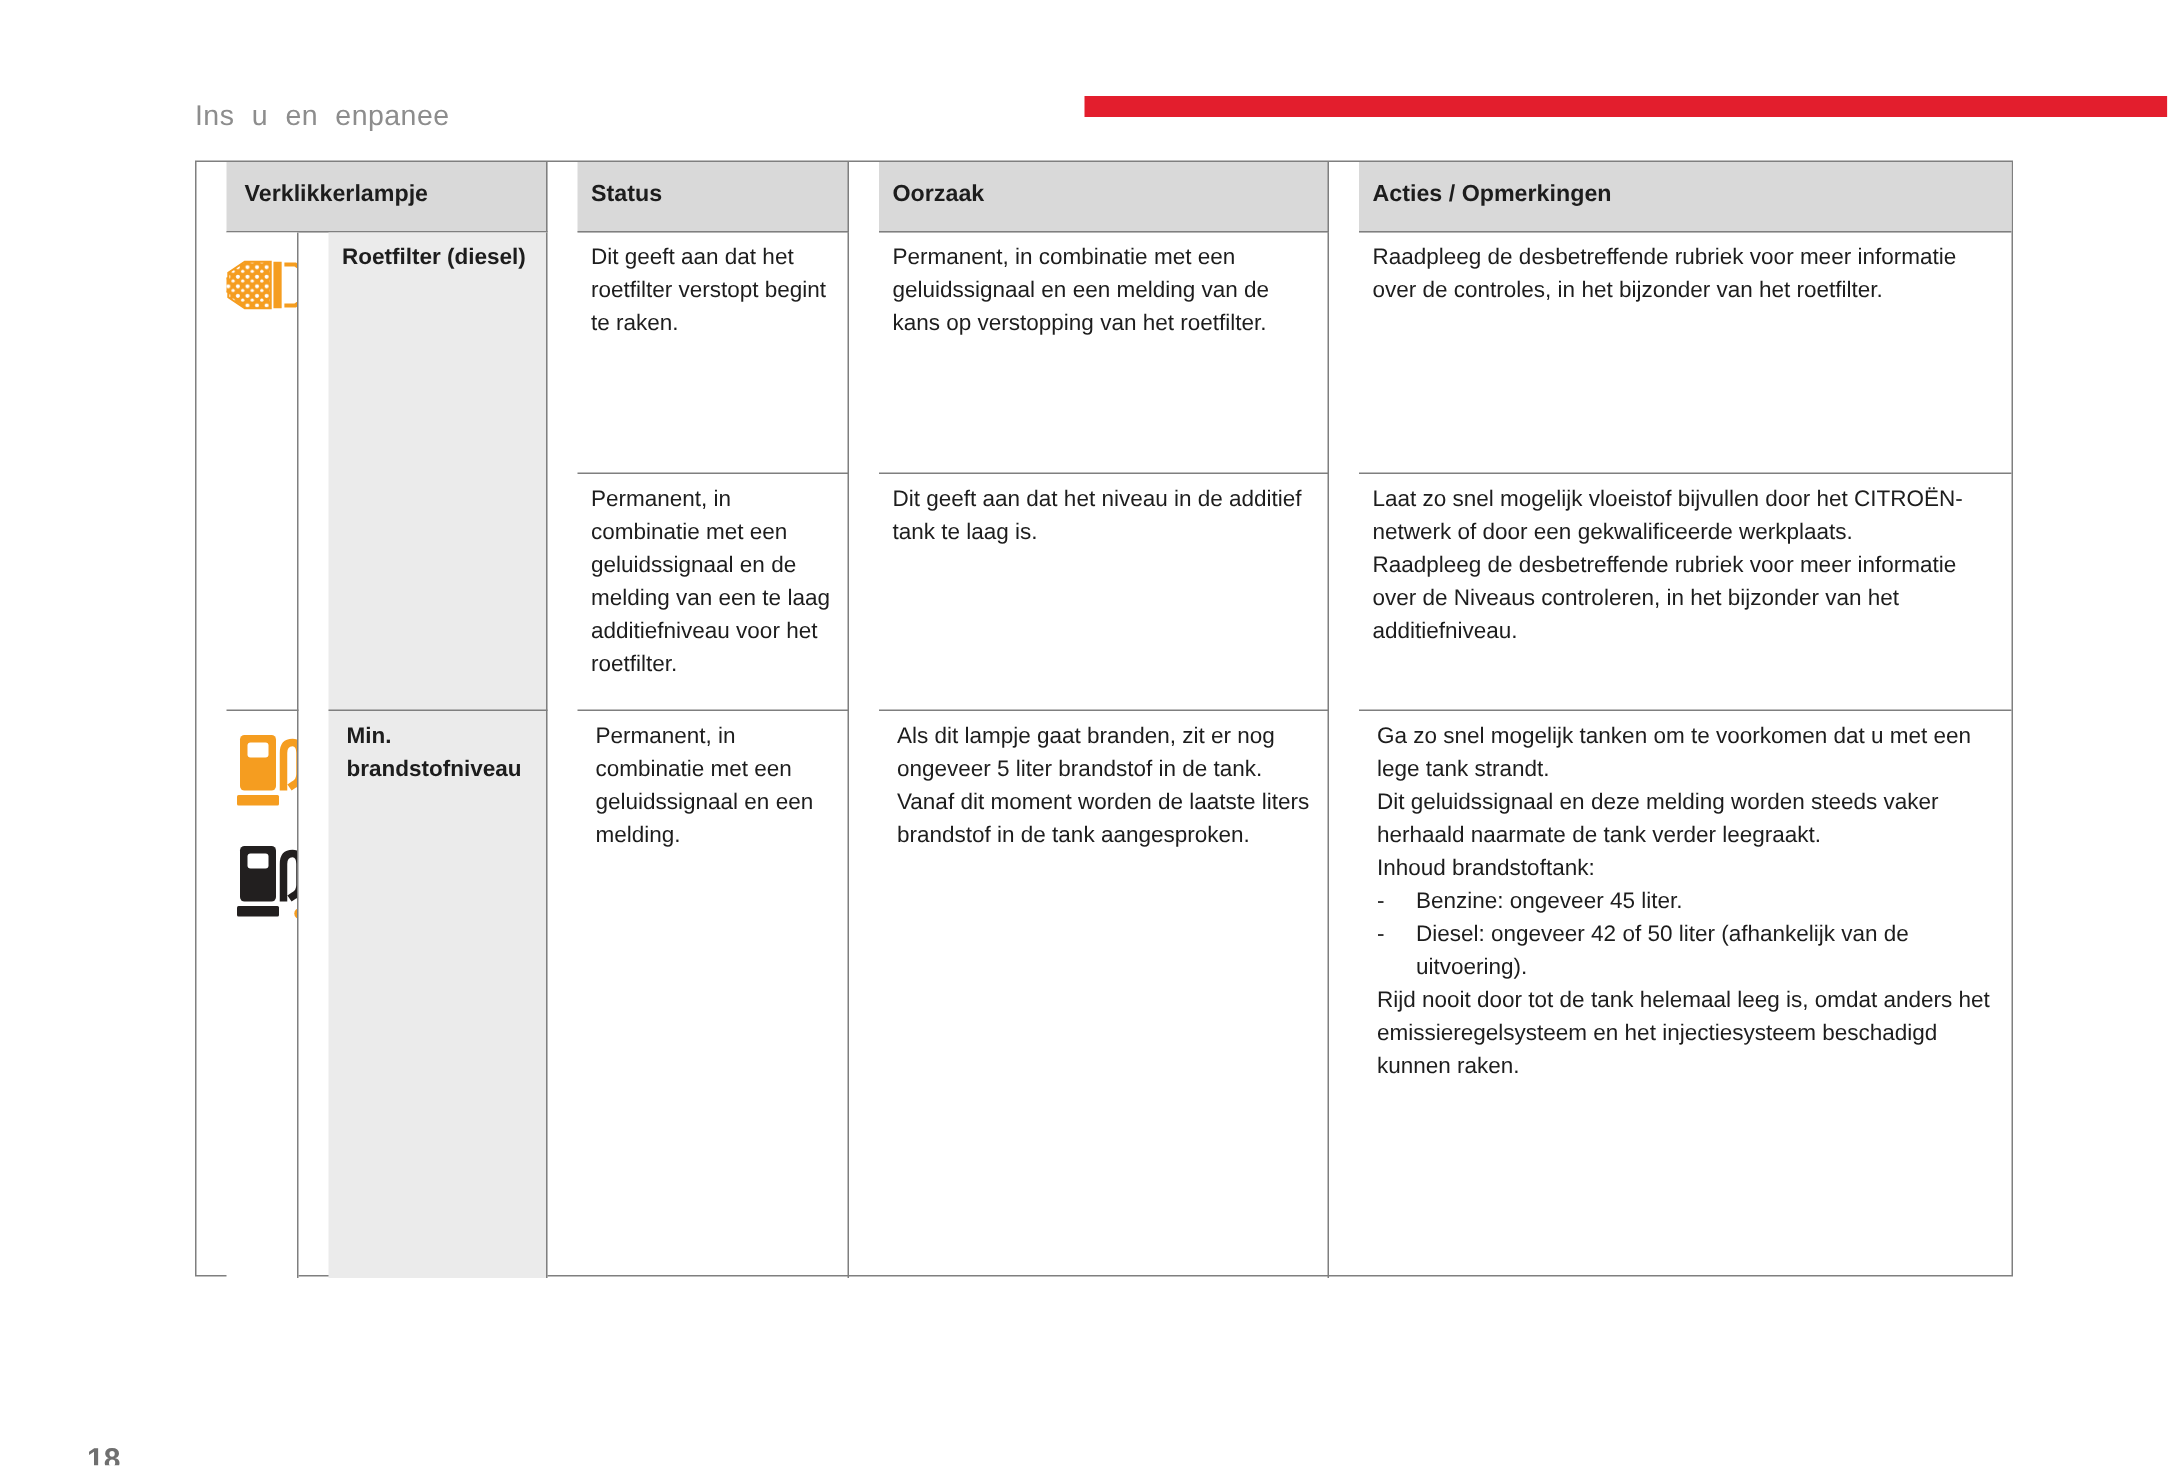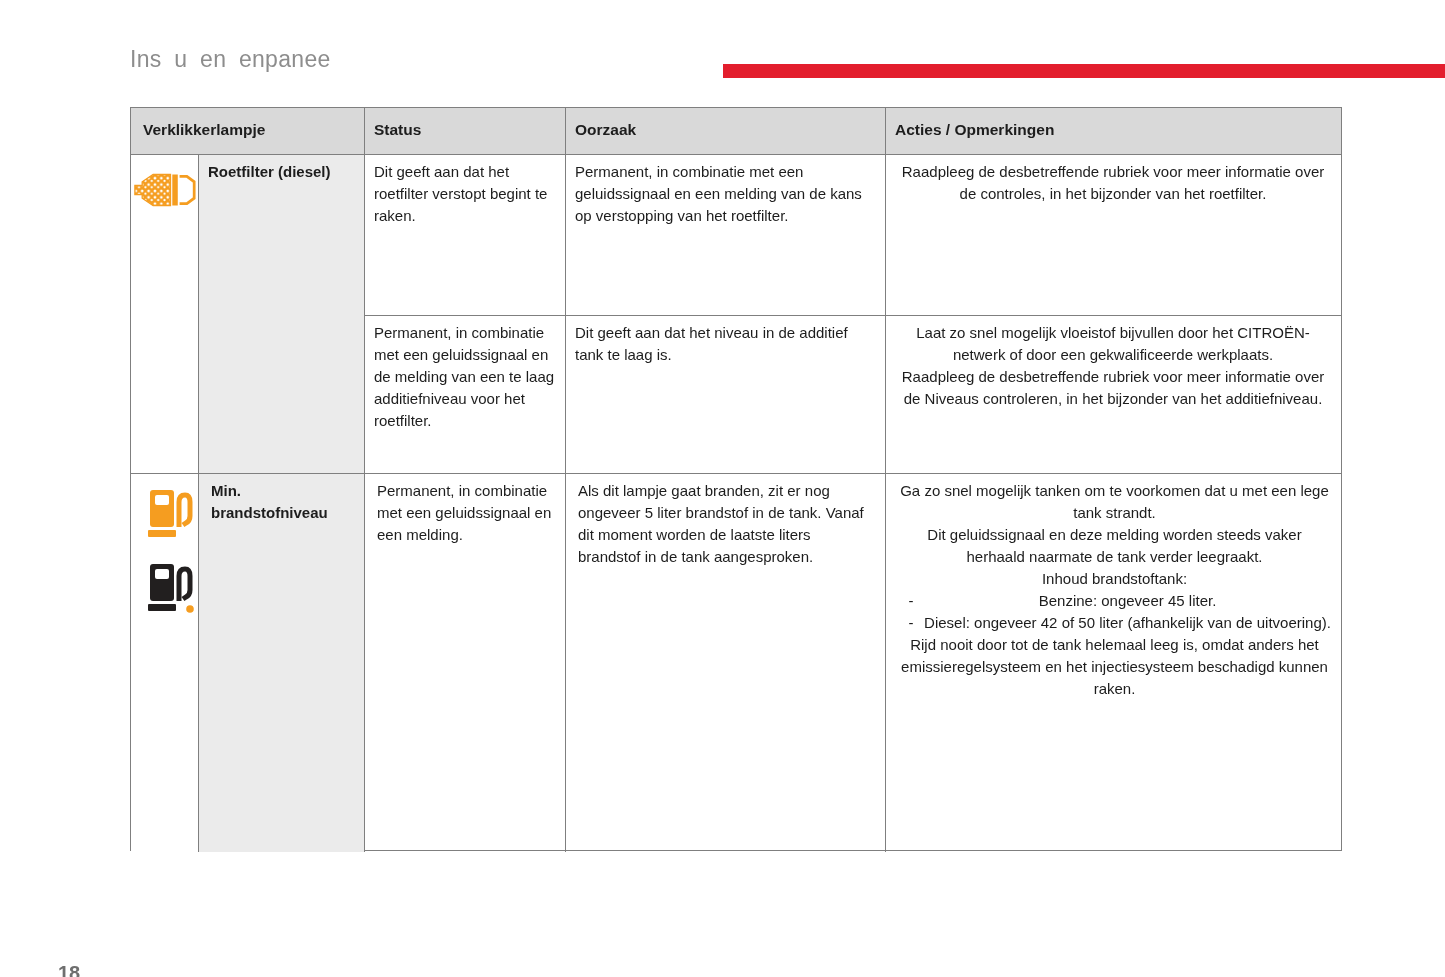--- a/index.html
+++ b/index.html
@@ -11,22 +11,22 @@
     --border:#7f7f7f;
     --text:#1d1d1d;
     --title-gray:#8d8d8d;
   }
   *{margin:0;padding:0;box-sizing:border-box;}
   html,body{background:#fff;}
   body{font-family:"Liberation Sans","DejaVu Sans",sans-serif;color:var(--text);}
   .page{position:relative;width:1445px;height:977px;background:#fff;overflow:hidden;}
 
   .doc-title{
-    position:absolute;left:130px;top:46px;
-    font-size:23px;color:var(--title-gray);word-spacing:6px;letter-spacing:.3px;
+    position:absolute;left:130px;top:67px;
+    font-size:19px;color:var(--title-gray);word-spacing:6px;letter-spacing:.3px;
   }
   .red-bar{
     position:absolute;left:723px;top:64px;width:722px;height:14px;
     background:var(--accent-red);
   }
   .page-number{
     position:absolute;left:58px;top:962px;
     font-size:20px;font-weight:bold;color:#6f6f6f;
   }
 
@@ -36,22 +36,23 @@
     grid-template-columns:68px 166px 201px 320px 455px;
     grid-template-rows:47px 161px 158px 378px;
     border:1px solid var(--border);
     font-size:15px;line-height:22px;
   }
   .cell{
     border-right:1px solid var(--border);
     border-bottom:1px solid var(--border);
     padding:6px 10px 8px 9px;
     overflow:hidden;
+    margin-left:20px;
   }
-  .cell.last-col{border-right:none;text-align:center;}
+  .cell.last-col{border-right:none;}
   .cell.last-row{border-bottom:none;padding-left:12px;}
   .hdr{
     background:var(--header-bg);
     font-weight:bold;font-size:15.5px;
     display:flex;align-items:center;
   }
   .hdr-lamp{grid-column:1/3;padding-left:12px;}
   .label-cell{background:var(--label-bg);font-weight:bold;}
   .icon-cell{
     background:#fff;display:flex;flex-direction:column;align-items:center;

